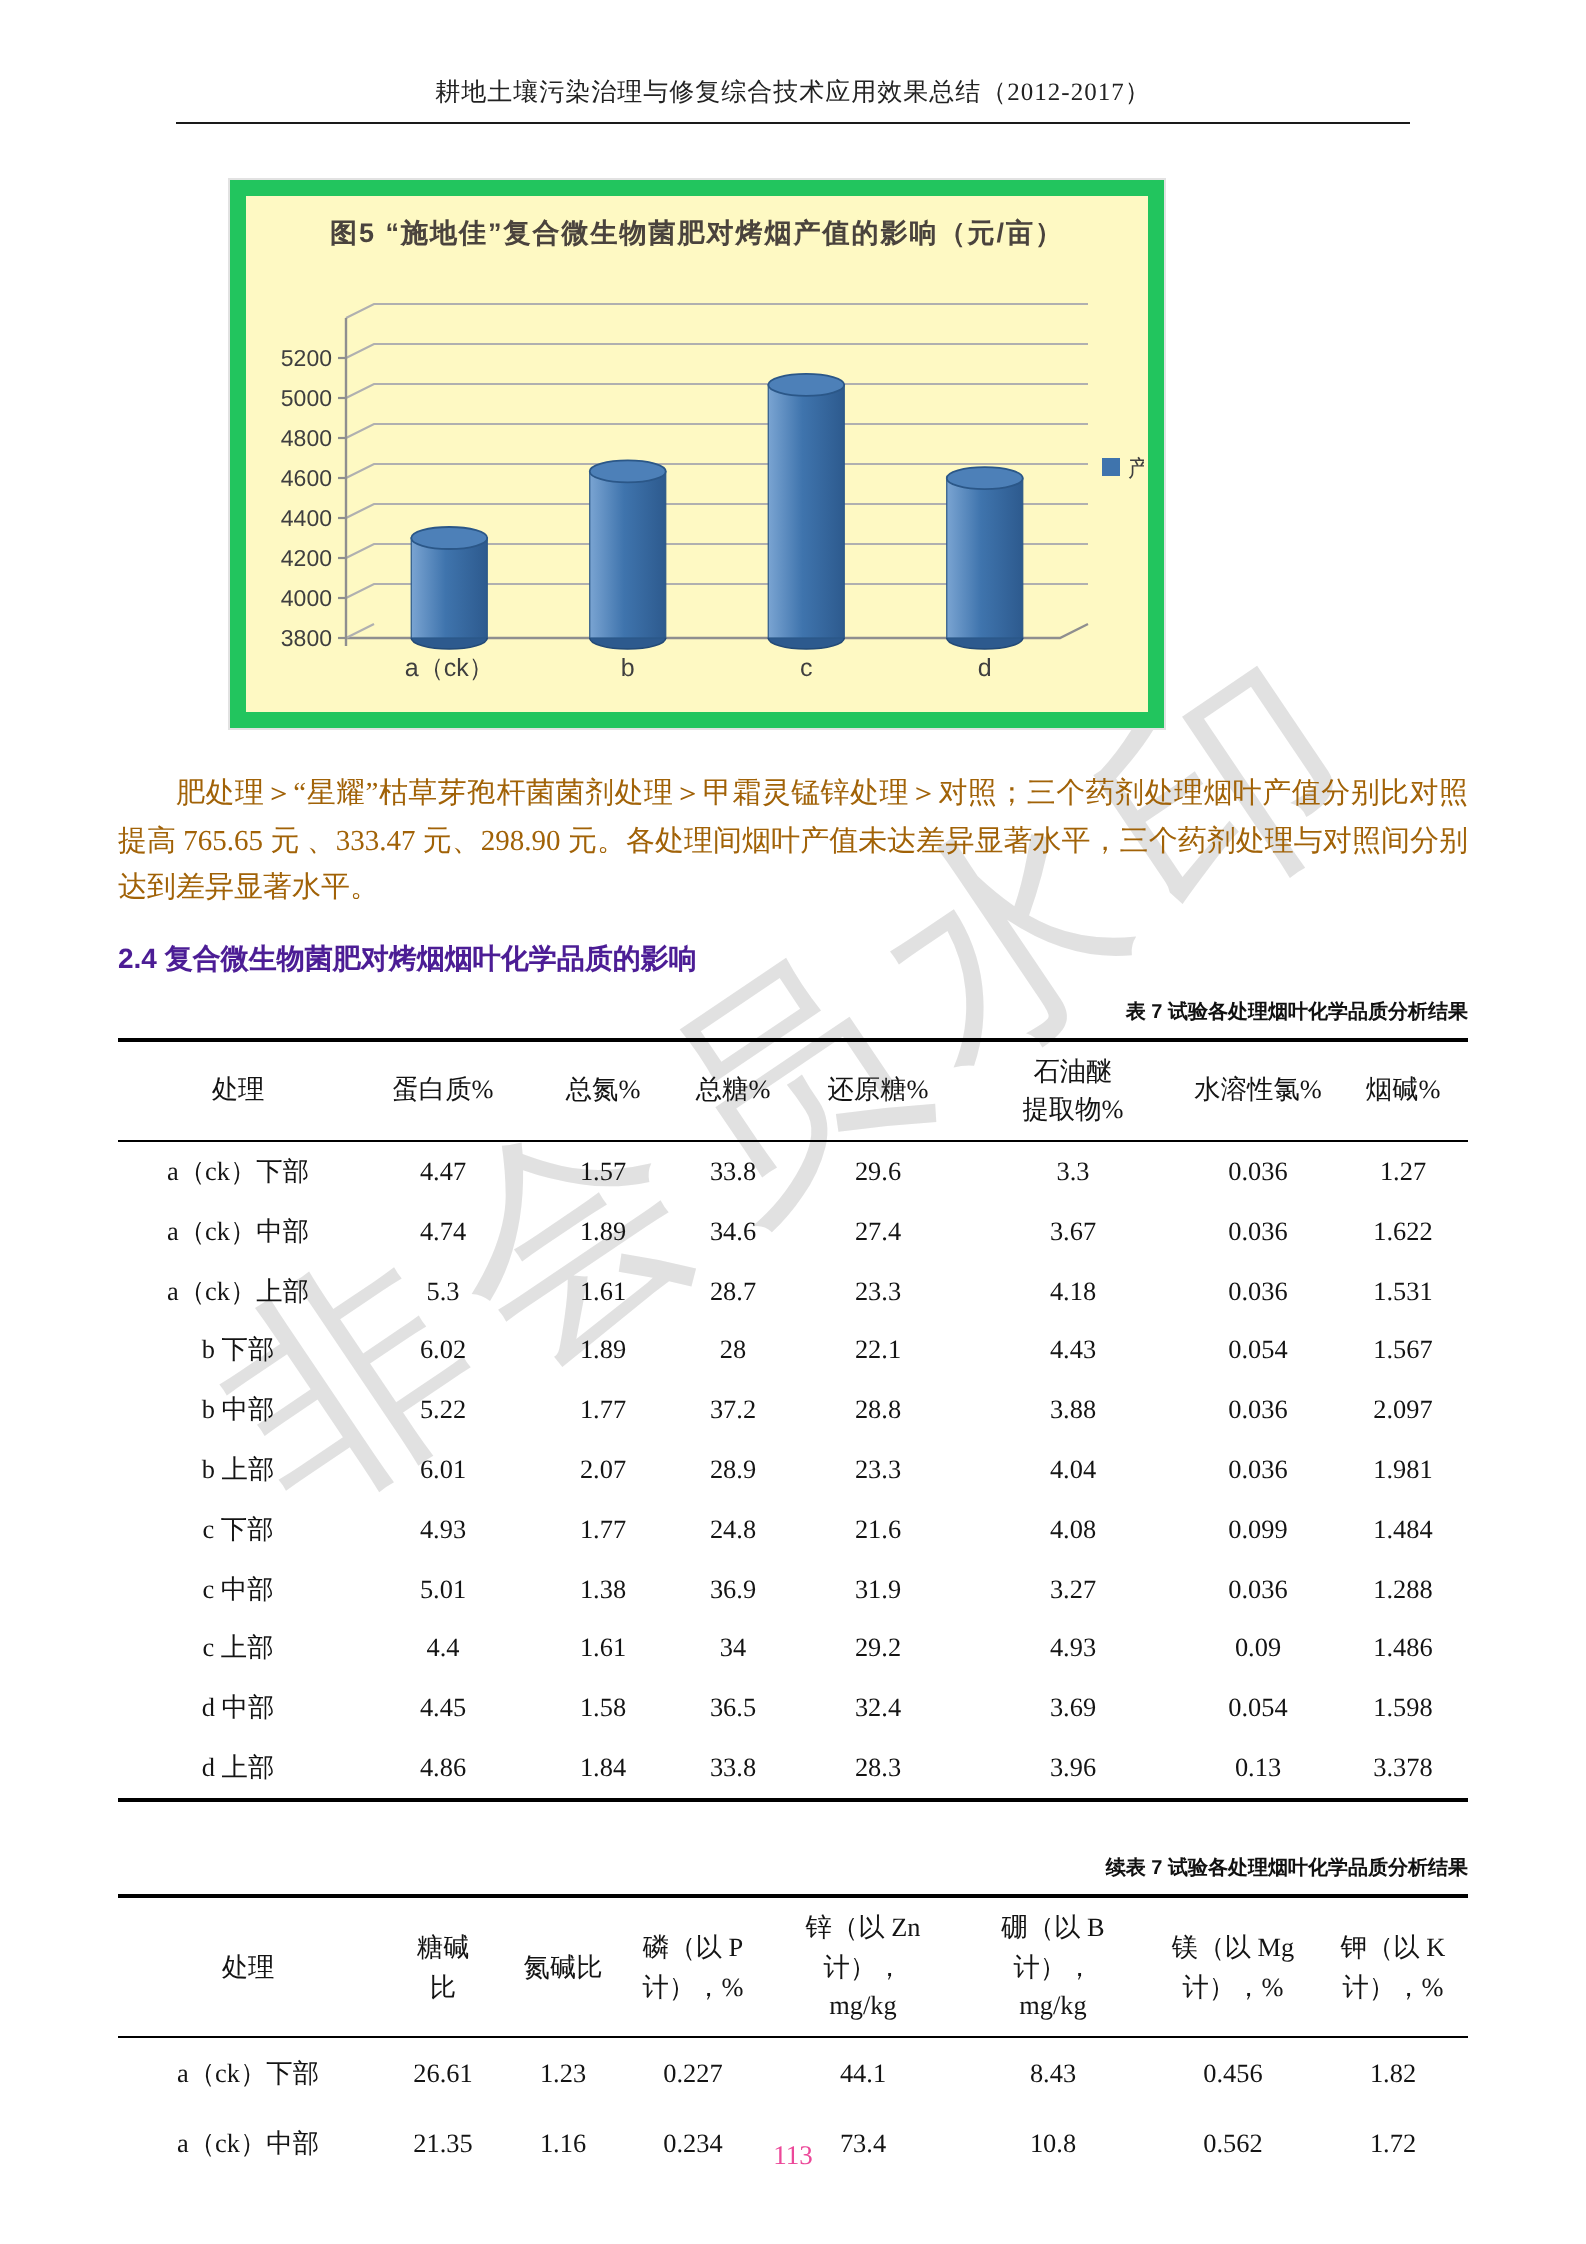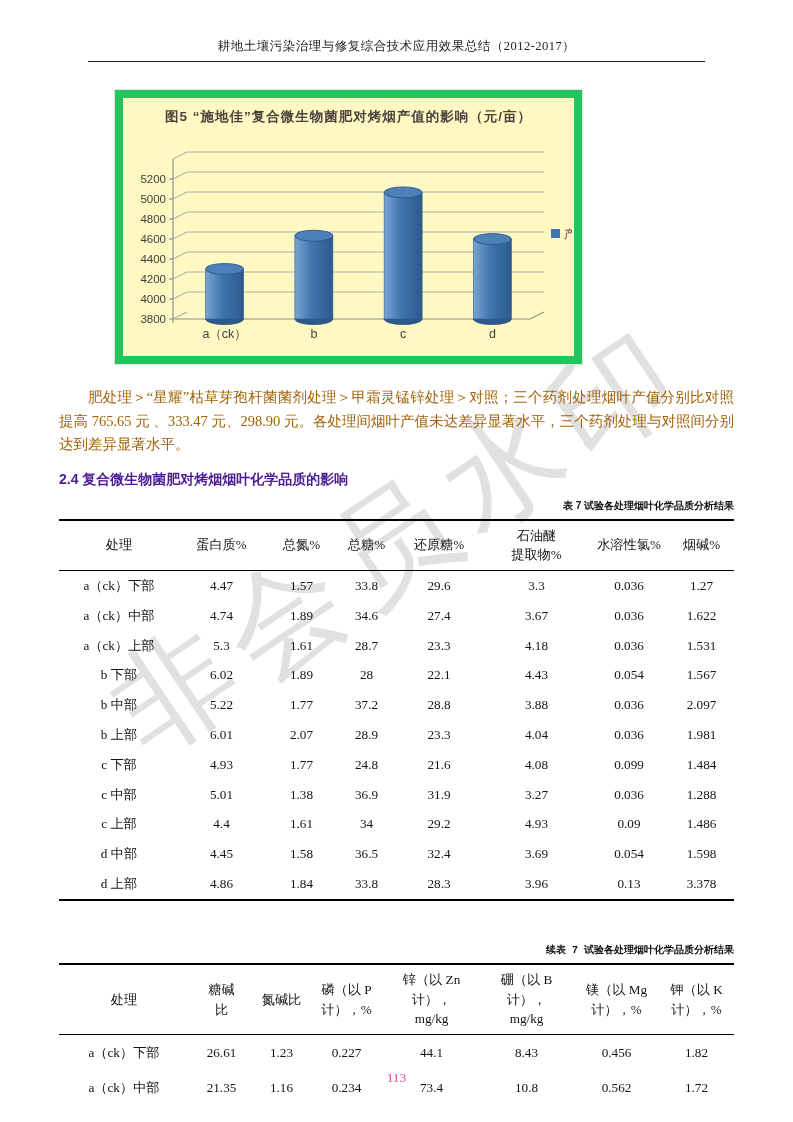--- a/index.html
+++ b/index.html
@@ -289,21 +289,21 @@
           <td>1.84</td>
           <td>33.8</td>
           <td>28.3</td>
           <td>3.96</td>
           <td>0.13</td>
           <td>3.378</td>
         </tr>
       </tbody>
     </table>
 
-  <div class="table-title" style="margin-top:42px;font-family:Liberation Mono, monospace;">续表 7 试验各处理烟叶化学品质分析结果</div>
+  <div class="table-title" style="margin-top:26px;">续表 7 试验各处理烟叶化学品质分析结果</div>
   <table class="data-table cont" id="table7cont">
       <colgroup>
         <col style="width: 130px;">
         <col style="width: 65px;">
         <col style="width: 55px;">
         <col style="width: 75px;">
         <col style="width: 95px;">
         <col style="width: 95px;">
         <col style="width: 85px;">
         <col style="width: 75px;">

